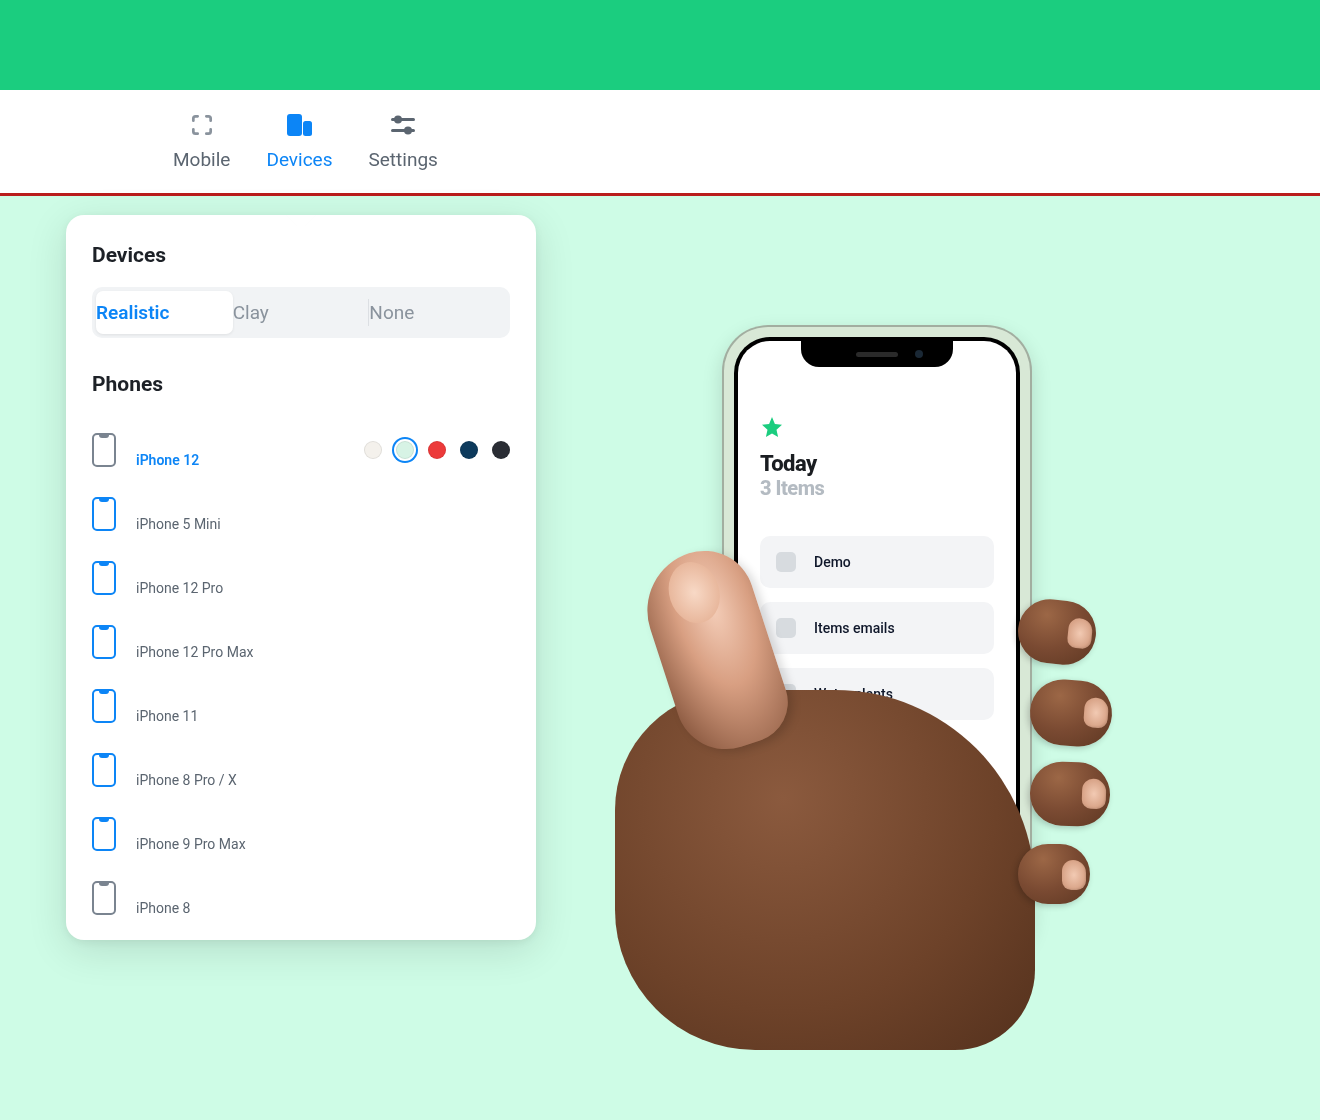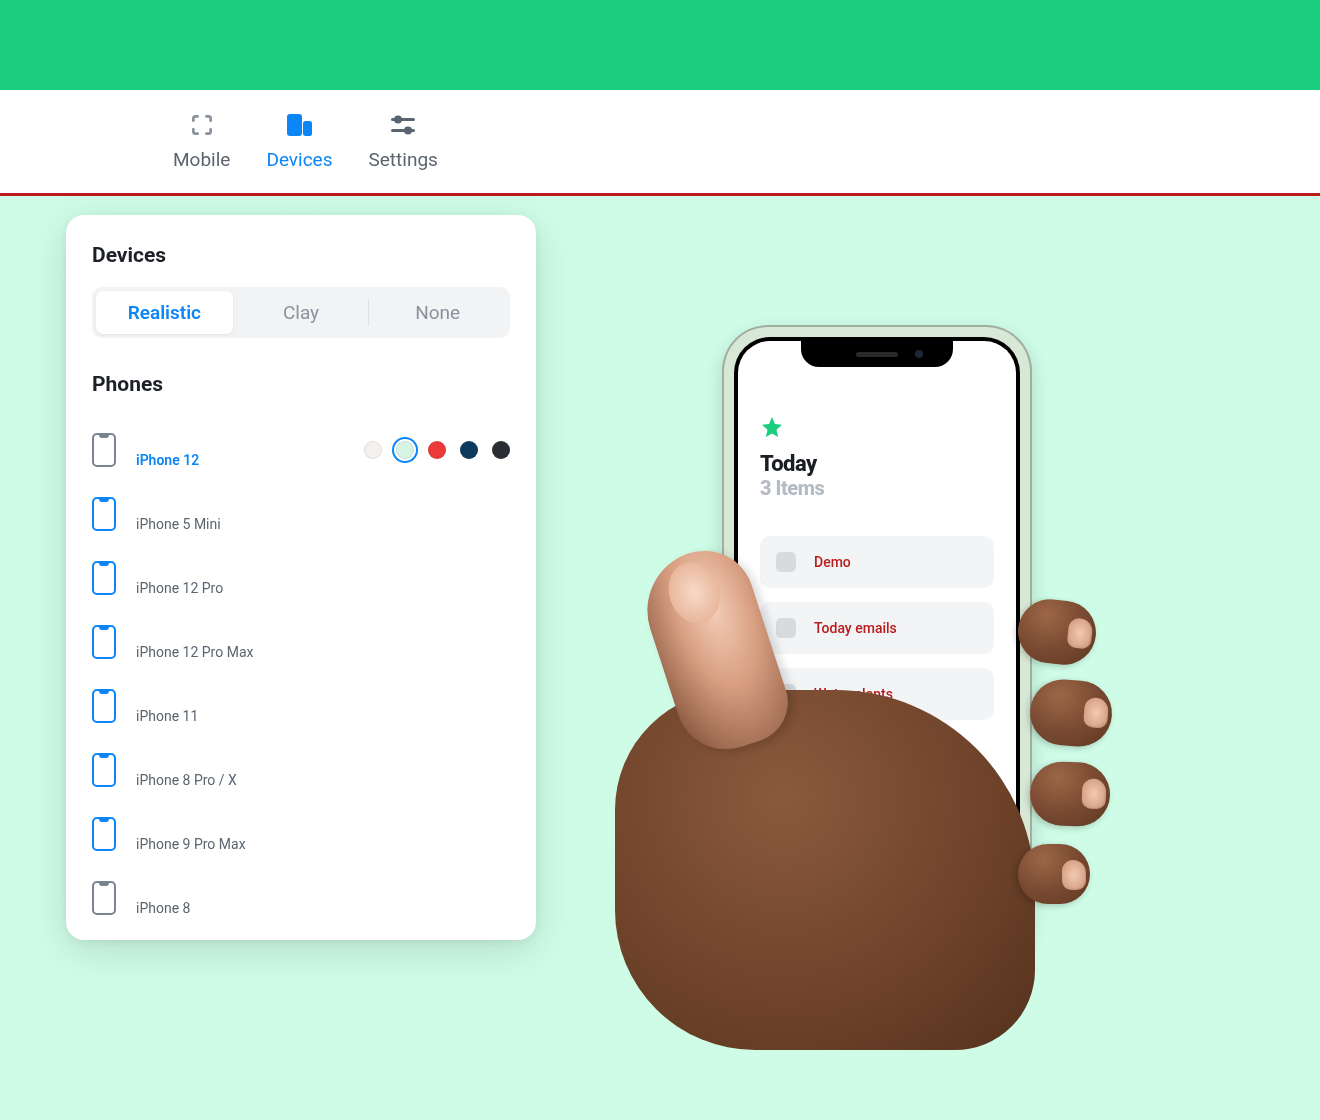--- a/index.html
+++ b/index.html
@@ -87,21 +87,20 @@
     }
     .segmented {
       display: flex;
       background: #f1f3f5;
       border-radius: 10px;
       padding: 4px;
       margin-bottom: 34px;
     }
     .segment {
       flex: 1;
-      text-align: center;
       padding: 10px 0;
       font-size: 19px;
       color: #8a939d;
       cursor: pointer;
       border-radius: 7px;
       position: relative;
     }
     .segment.active {
       background: #fff;
       color: #0c85f6;
@@ -271,21 +270,21 @@
     }
     .todo-check {
       width: 20px;
       height: 20px;
       background: #d7dbdf;
       border-radius: 5px;
       flex-shrink: 0;
     }
     .todo-label {
       font-size: 14px;
-      color: #b91c1c;
+      color: #0f172a;
       font-weight: 500;
     }
     .thumb {
       position: absolute;
       left: 100px;
       top: 300px;
       width: 110px;
       height: 200px;
       background: radial-gradient(ellipse at 60% 30%, #f4cdb8 0%, #d89f82 40%, #7a4a32 100%);
       border-radius: 60px 50px 40px 50px;
@@ -458,21 +457,21 @@
         </div>
         <div class="app-title">Today</div>
         <div class="app-subtitle">3 Items</div>
 
         <div class="todo-item">
           <div class="todo-check"></div>
           <div class="todo-label">Demo</div>
         </div>
         <div class="todo-item">
           <div class="todo-check"></div>
-          <div class="todo-label">Today emails</div>
+          <div class="todo-label">Items emails</div>
         </div>
         <div class="todo-item">
           <div class="todo-check"></div>
           <div class="todo-label">Water plants</div>
         </div>
       </div>
     </div>
   </div>
 
   <div class="thumb"></div>

